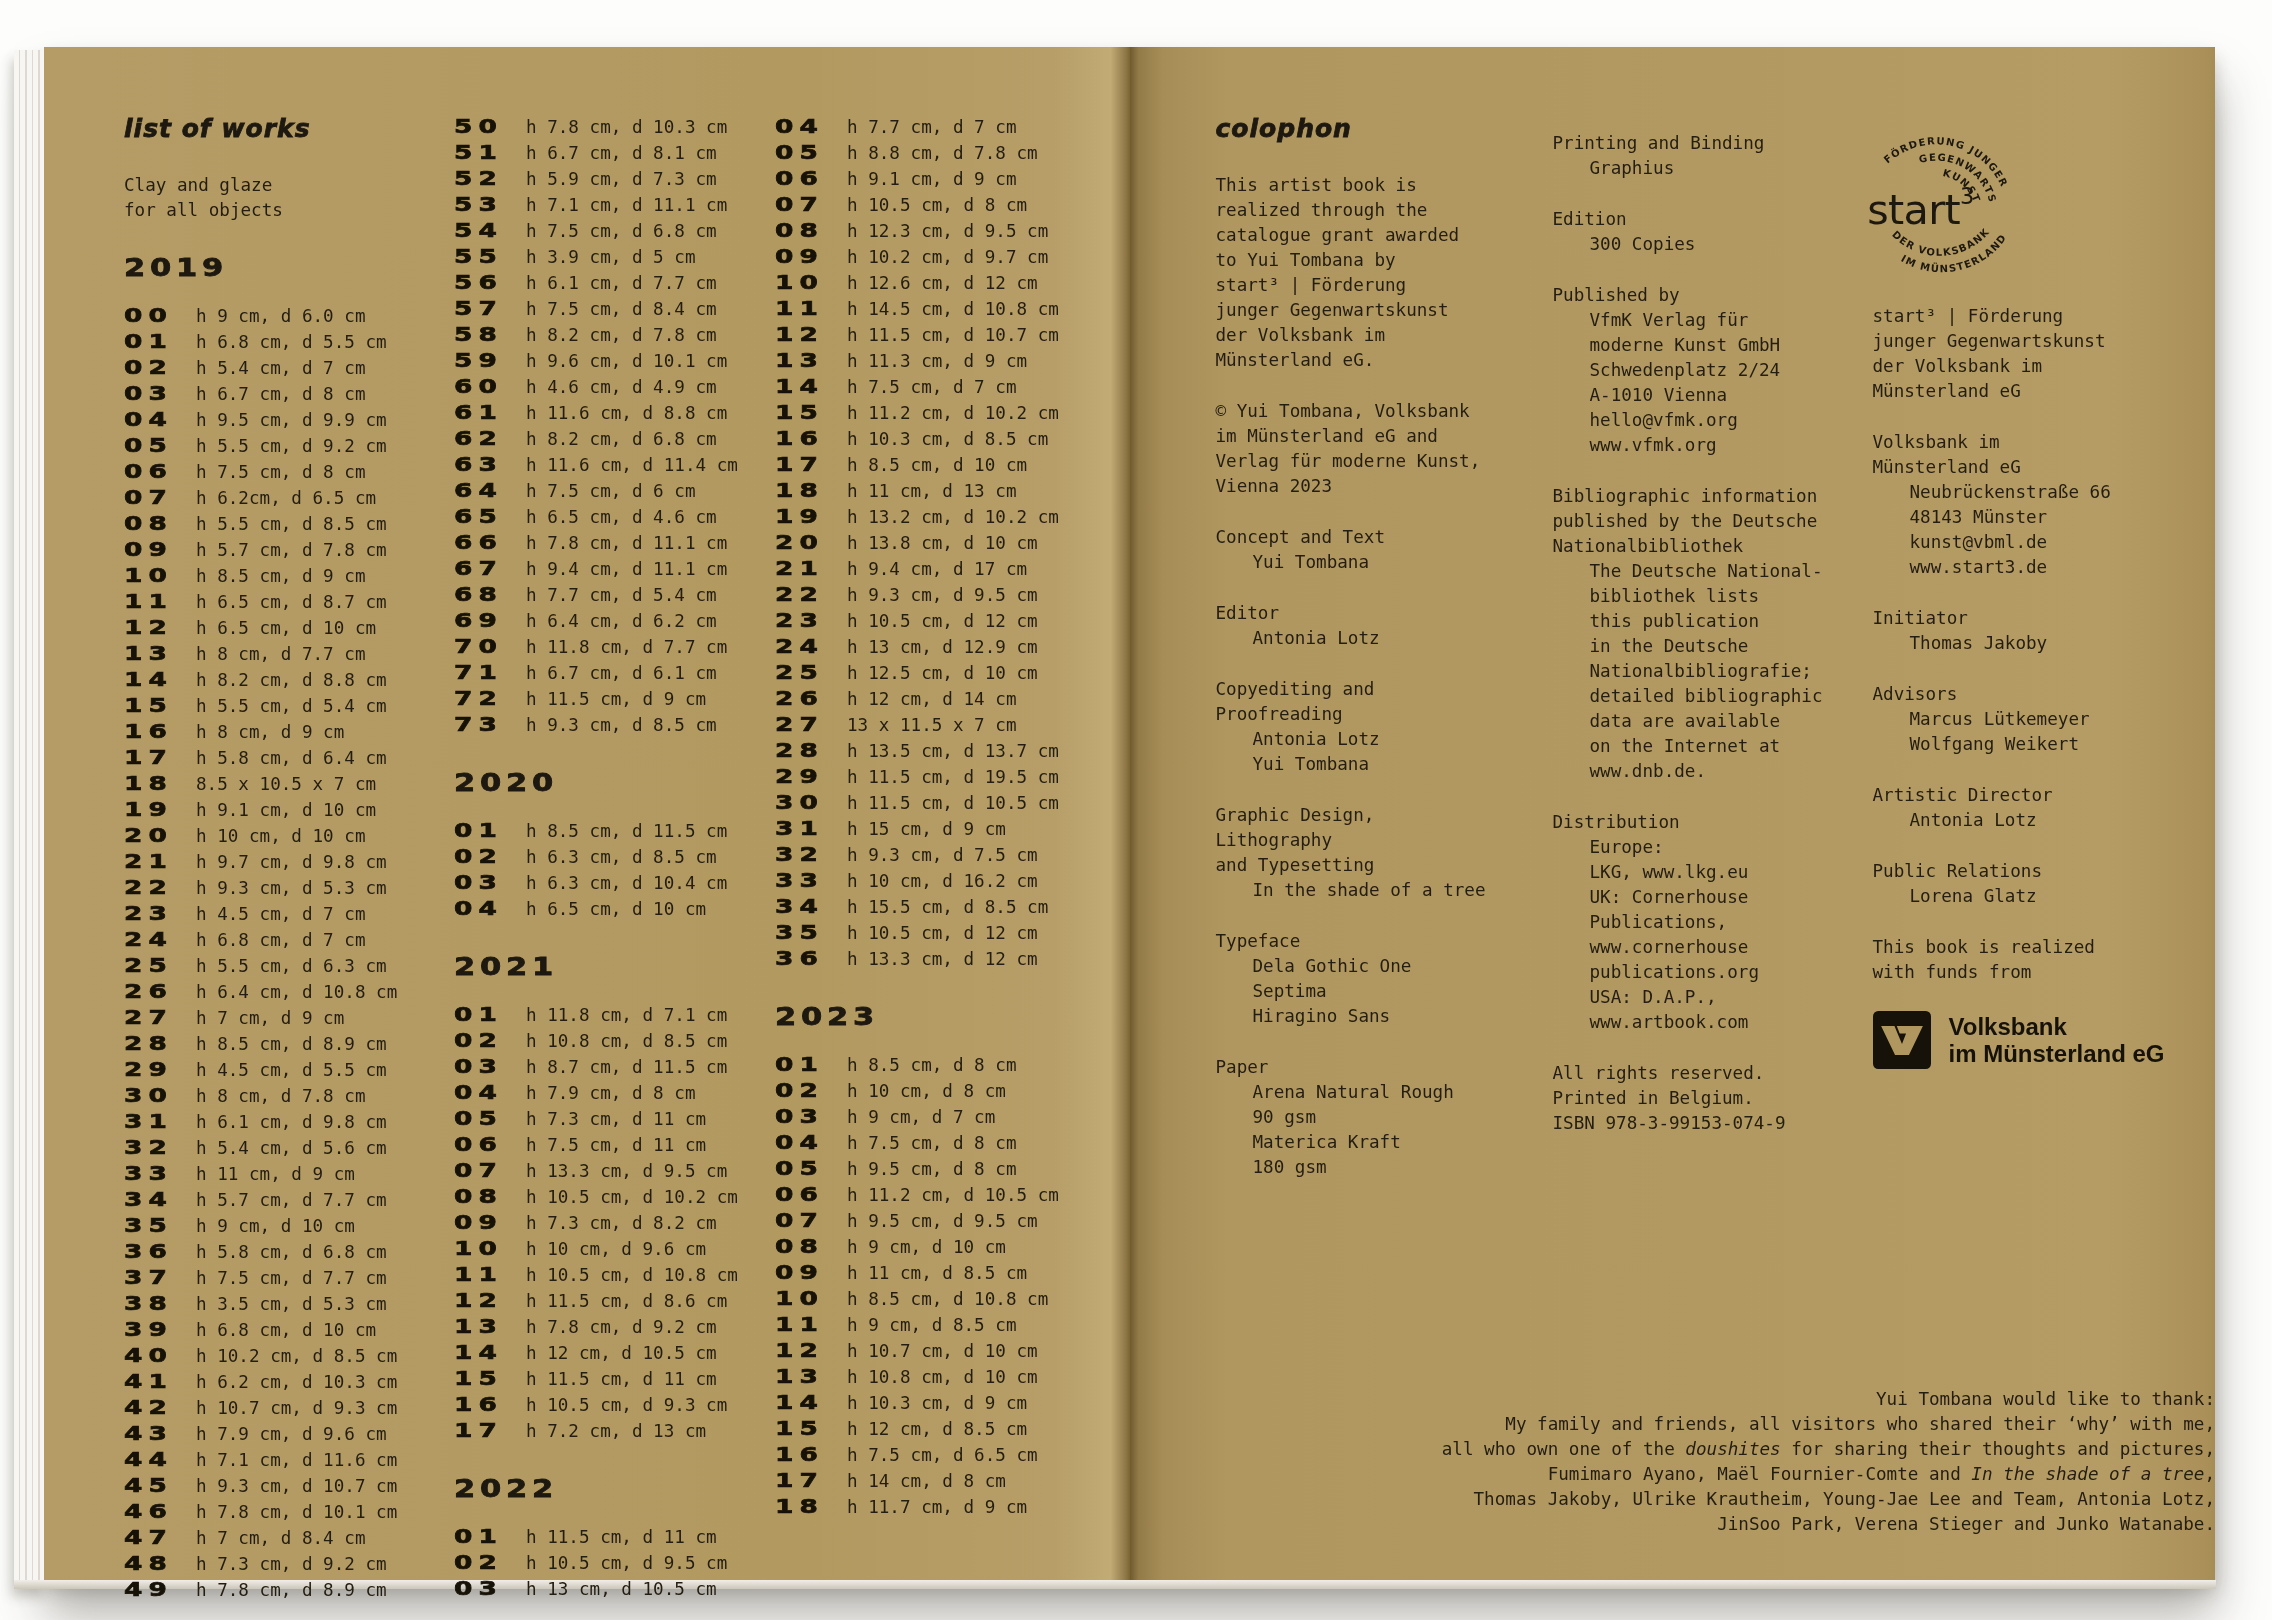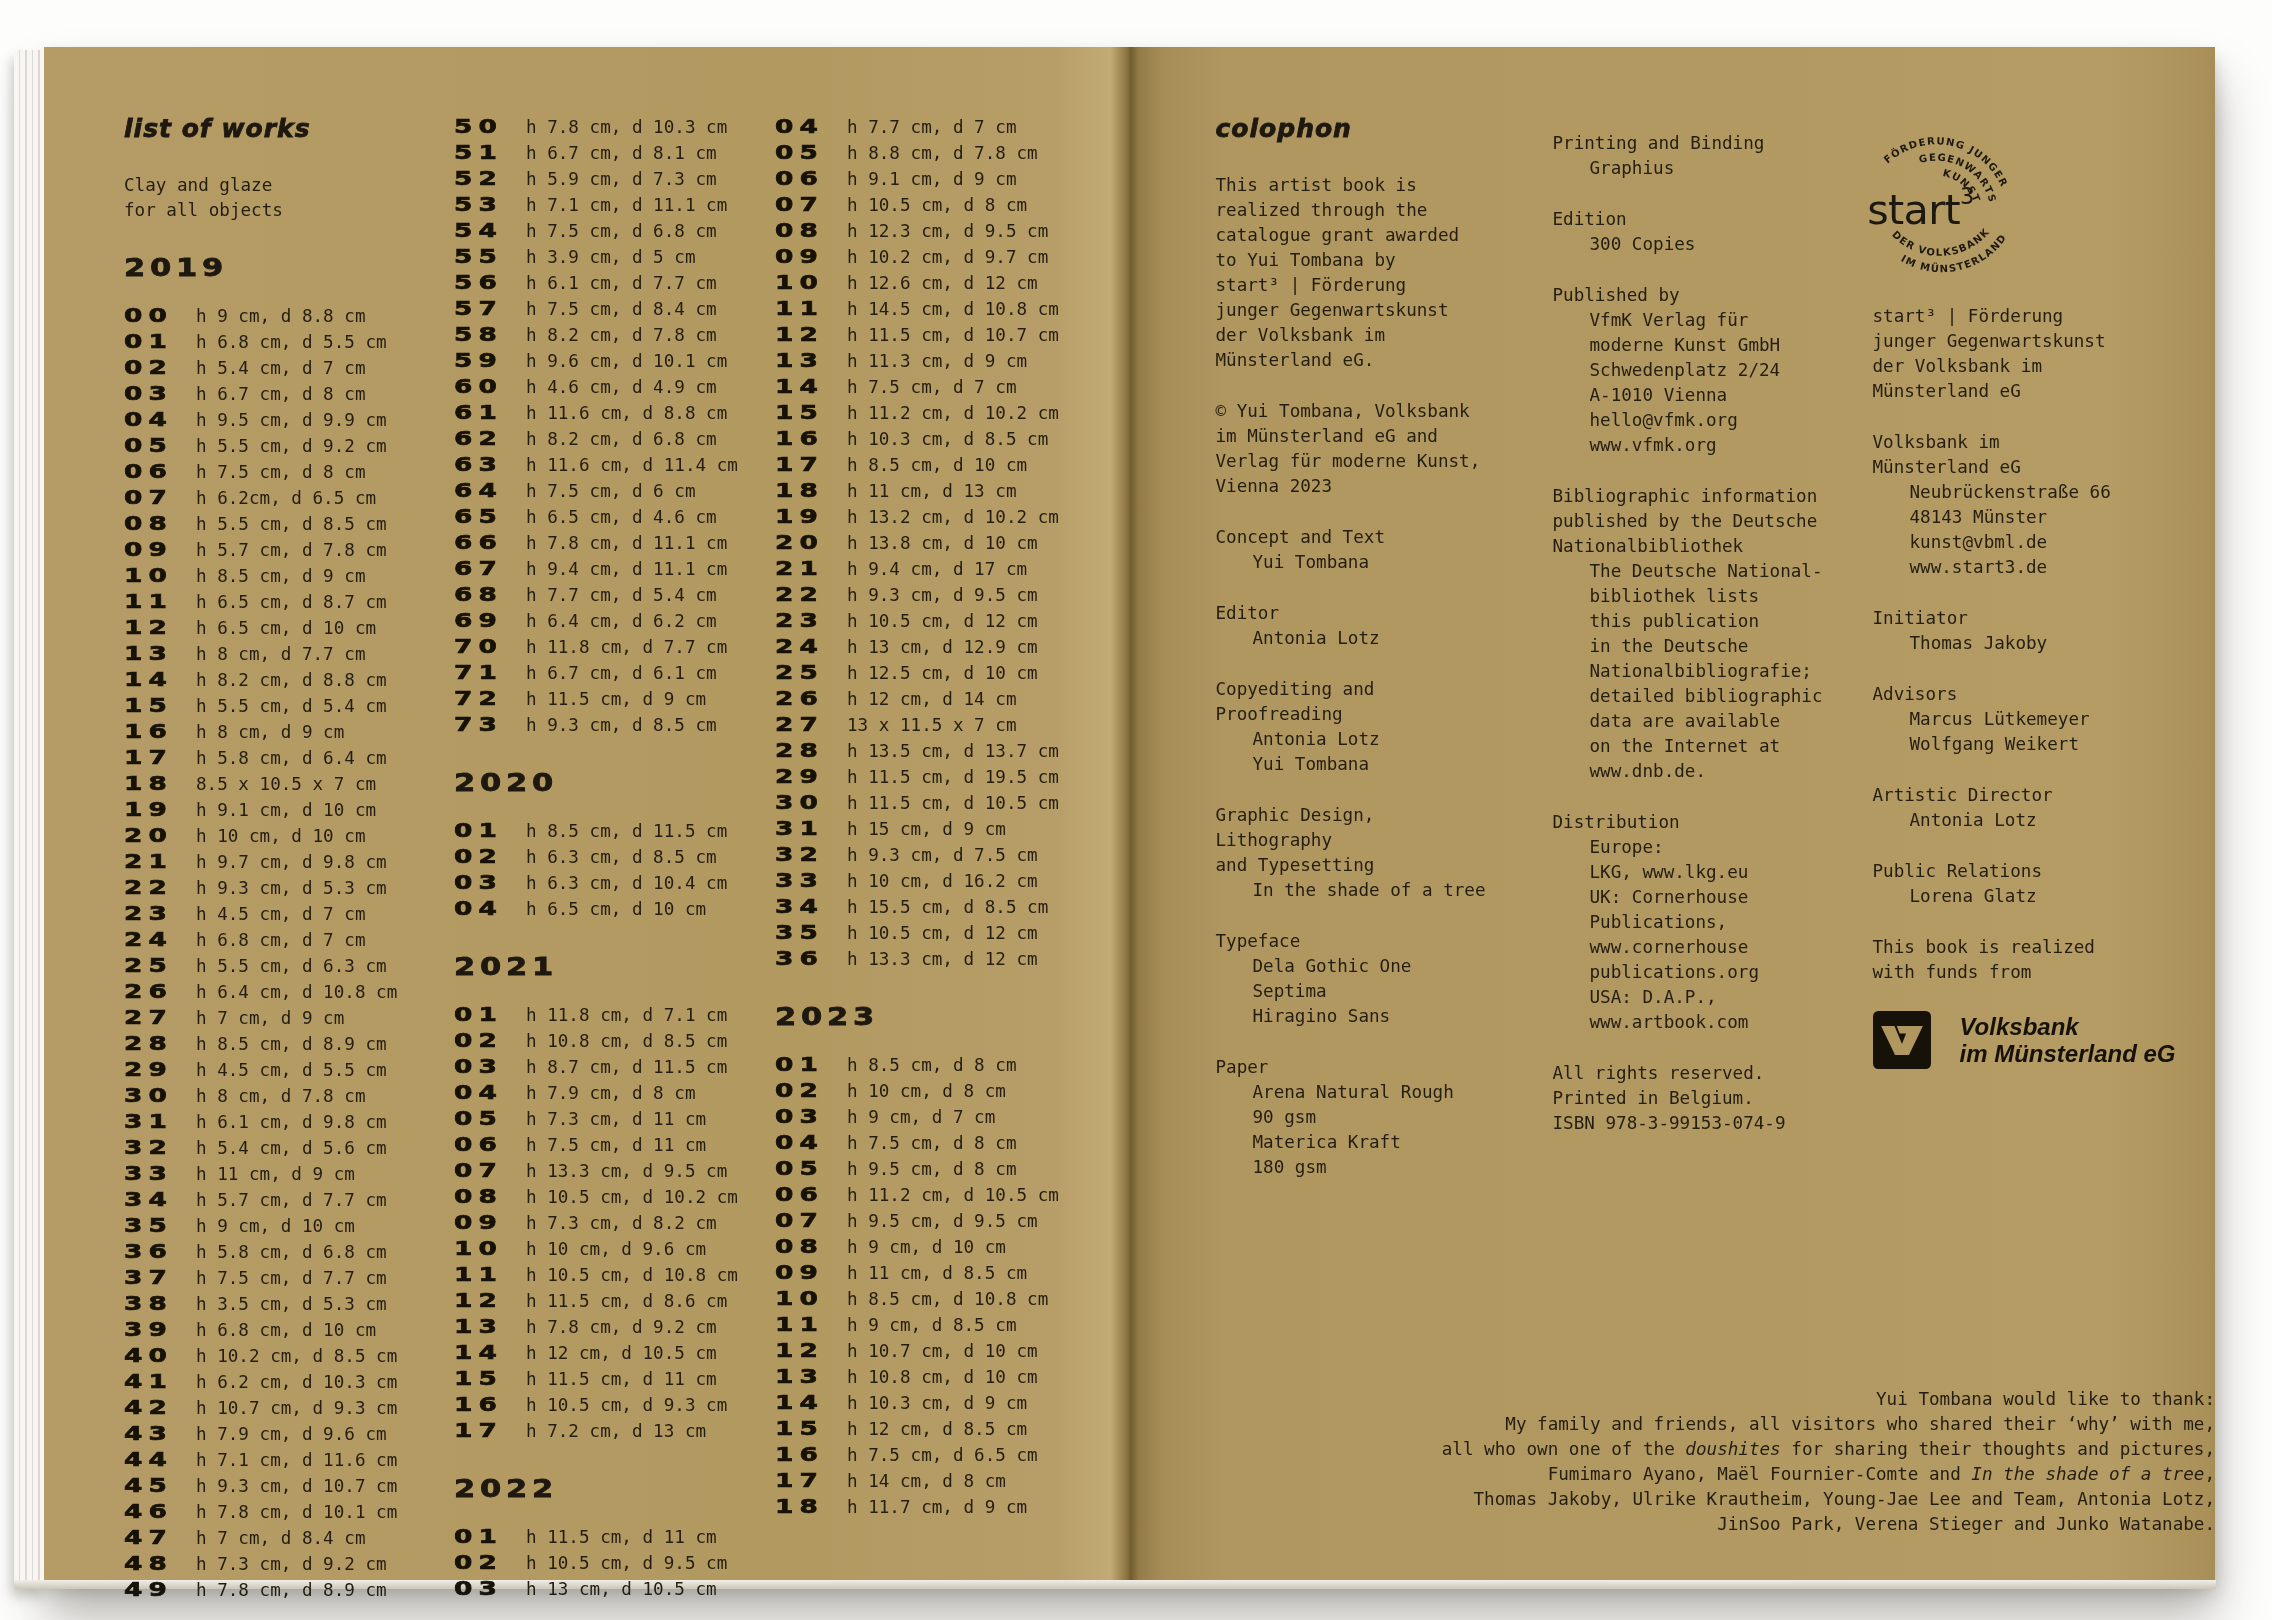--- a/index.html
+++ b/index.html
@@ -64,21 +64,21 @@
   .start3{margin:-3.9px 0 17px -14.4px;}
   .arc{
     font-family:"DejaVu Sans","Liberation Sans",sans-serif;
     font-weight:700;font-size:16px;letter-spacing:2px;fill:#1d1810;
   }
   .wordmark{
     font-family:"DejaVu Sans","Liberation Sans",sans-serif;
     font-weight:500;font-size:66px;fill:#1d1810;letter-spacing:-1px;
   }
   .wordmark .sup{font-size:36px;}
-  .funds{display:flex;align-items:center;gap:29px;margin-top:14.4px;font-style:italic;}
+  .funds{display:flex;align-items:center;gap:18px;margin-top:14.4px;}
   .vb-text{
     font-family:"Liberation Sans","DejaVu Sans",sans-serif;
     font-weight:700;font-size:24px;line-height:27px;color:#16120a;white-space:nowrap;
   }
 </style>
 </head>
 <body>
 
 <div class="book">
   <div class="stack-left"></div>
@@ -87,21 +87,21 @@
   <div class="page left">
     <div class="col" style="left:80px">
       <div class="page-title">list of works</div>
       <div class="subtitle">
         <div>Clay and glaze</div>
         <div>for all objects</div>
       </div>
     <div class="year">2019</div>
         <div class="row">
           <span class="num">00</span>
-          <span class="dim">h 9 cm, d 8.8 cm</span>
+          <span class="dim">h 9 cm, d 6.0 cm</span>
         </div>
         <div class="row">
           <span class="num">01</span>
           <span class="dim">h 6.8 cm, d 5.5 cm</span>
         </div>
         <div class="row">
           <span class="num">02</span>
           <span class="dim">h 5.4 cm, d 7 cm</span>
         </div>
         <div class="row">

